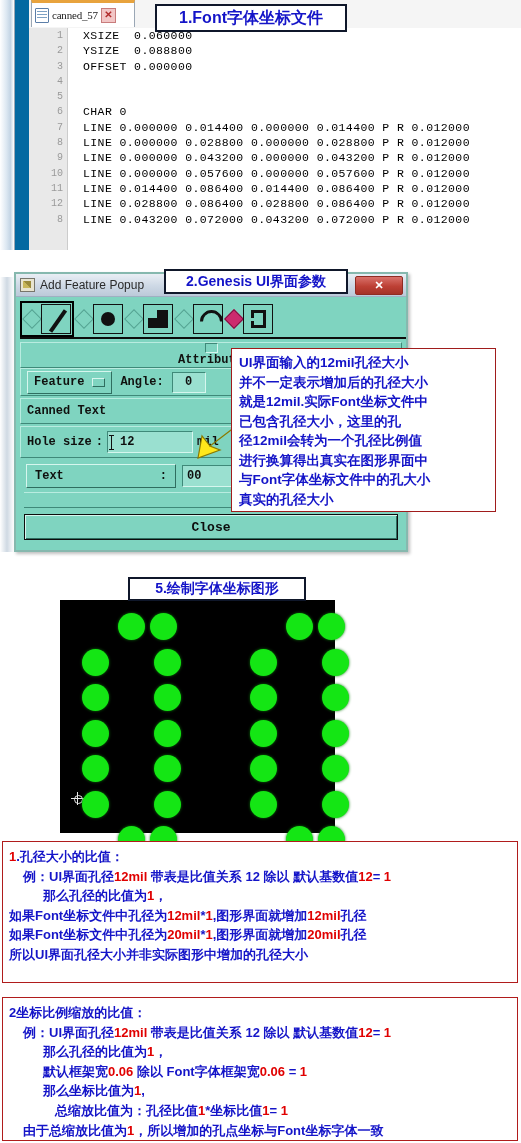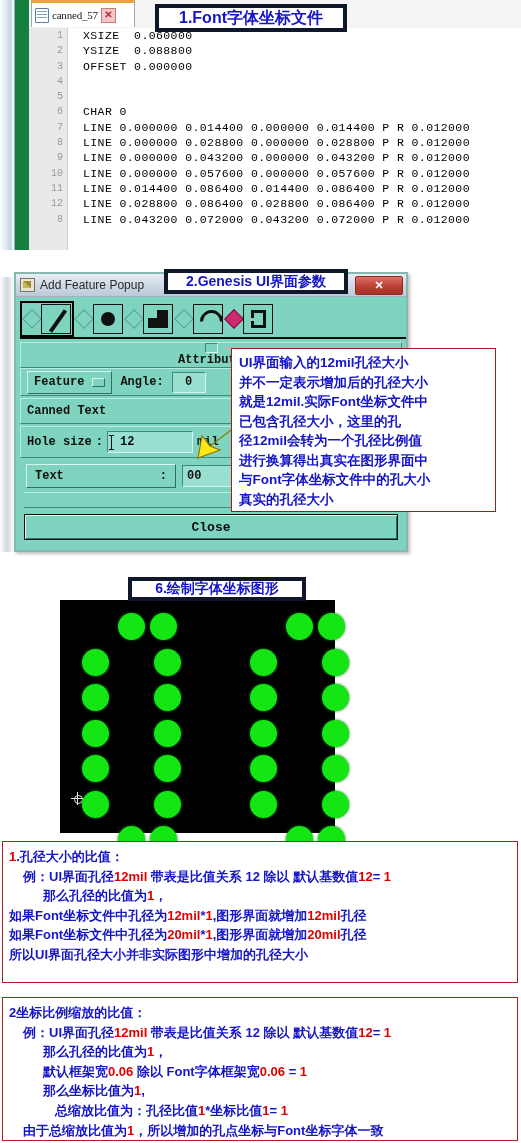--- a/index.html
+++ b/index.html
@@ -11,21 +11,21 @@
     overflow:hidden;
   }
 
   
   #editor-panel{
     position:absolute;left:0;top:0;width:521px;height:250px;
     background:#ffffff;overflow:hidden;
   }
   #editor-outer-frame{
     position:absolute;left:14px;top:0;right:0;height:250px;
-    background:#15803d;border-left:1px solid #9aa7b5;
+    background:#0369a1;border-left:1px solid #9aa7b5;
   }
   #editor-leftrail{
     position:absolute;left:0;top:0;width:14px;height:250px;
     background:linear-gradient(to right,#ffffff 0%,#dde8f2 45%,#c3d4e4 75%,#ffffff 100%);
   }
   #tabstrip{
     position:absolute;left:14px;top:0;right:0;height:28px;
     background:#f5f5f5;border-bottom:1px solid #9aa7b5;
   }
   #tab-canned{
@@ -72,21 +72,21 @@
     padding-left:15px;
   }
   #code div{
     height:15.3px;line-height:15.3px;white-space:pre;
     font-family:"Liberation Mono",monospace;font-size:11.5px;color:#000000;
     letter-spacing:.4px;
   }
 
   
   .callout{
-    position:absolute;background:#ffffff;border:4px solid #0f172a;
+    position:absolute;background:#ffffff;border:2px solid #0f172a;
     color:#1414c8;font-weight:bold;
     display:flex;align-items:center;justify-content:center;
     box-sizing:border-box;z-index:40;
   }
   #callout-1{left:155px;top:4px;width:192px;height:28px;font-size:16px;}
   #callout-2{left:164px;top:269px;width:184px;height:25px;font-size:14px;}
   #callout-3{left:128px;top:577px;width:178px;height:24px;font-size:14px;}
 
   
   #genesis-wrap{position:absolute;left:0;top:262px;width:521px;height:305px;}
@@ -452,21 +452,21 @@
   <div>UI界面输入的12mil孔径大小</div>
   <div>并不一定表示增加后的孔径大小</div>
   <div>就是12mil.实际Font坐标文件中</div>
   <div>已包含孔径大小，这里的孔</div>
   <div>径12mil会转为一个孔径比例值</div>
   <div>进行换算得出真实在图形界面中</div>
   <div>与Font字体坐标文件中的孔大小</div>
   <div>真实的孔径大小</div>
 </div>
 
-<div class="callout" id="callout-3">6.绘制字体坐标图形</div>
+<div class="callout" id="callout-3">5.绘制字体坐标图形</div>
 
 <div id="canvas-area">
   <div id="origin-mark">
       <i id="origin-ring"></i>
     </div>
 <div class="dot" style="left: 58px; top: 13px; background: rgb(20, 230, 20);"></div>
     <div class="dot" style="left: 90px; top: 13px; background: rgb(20, 230, 20);"></div>
     <div class="dot" style="left: 22px; top: 48.5px; background: rgb(20, 230, 20);"></div>
     <div class="dot" style="left: 94px; top: 48.5px; background: rgb(20, 230, 20);"></div>
     <div class="dot" style="left: 22px; top: 84px; background: rgb(20, 230, 20);"></div>

